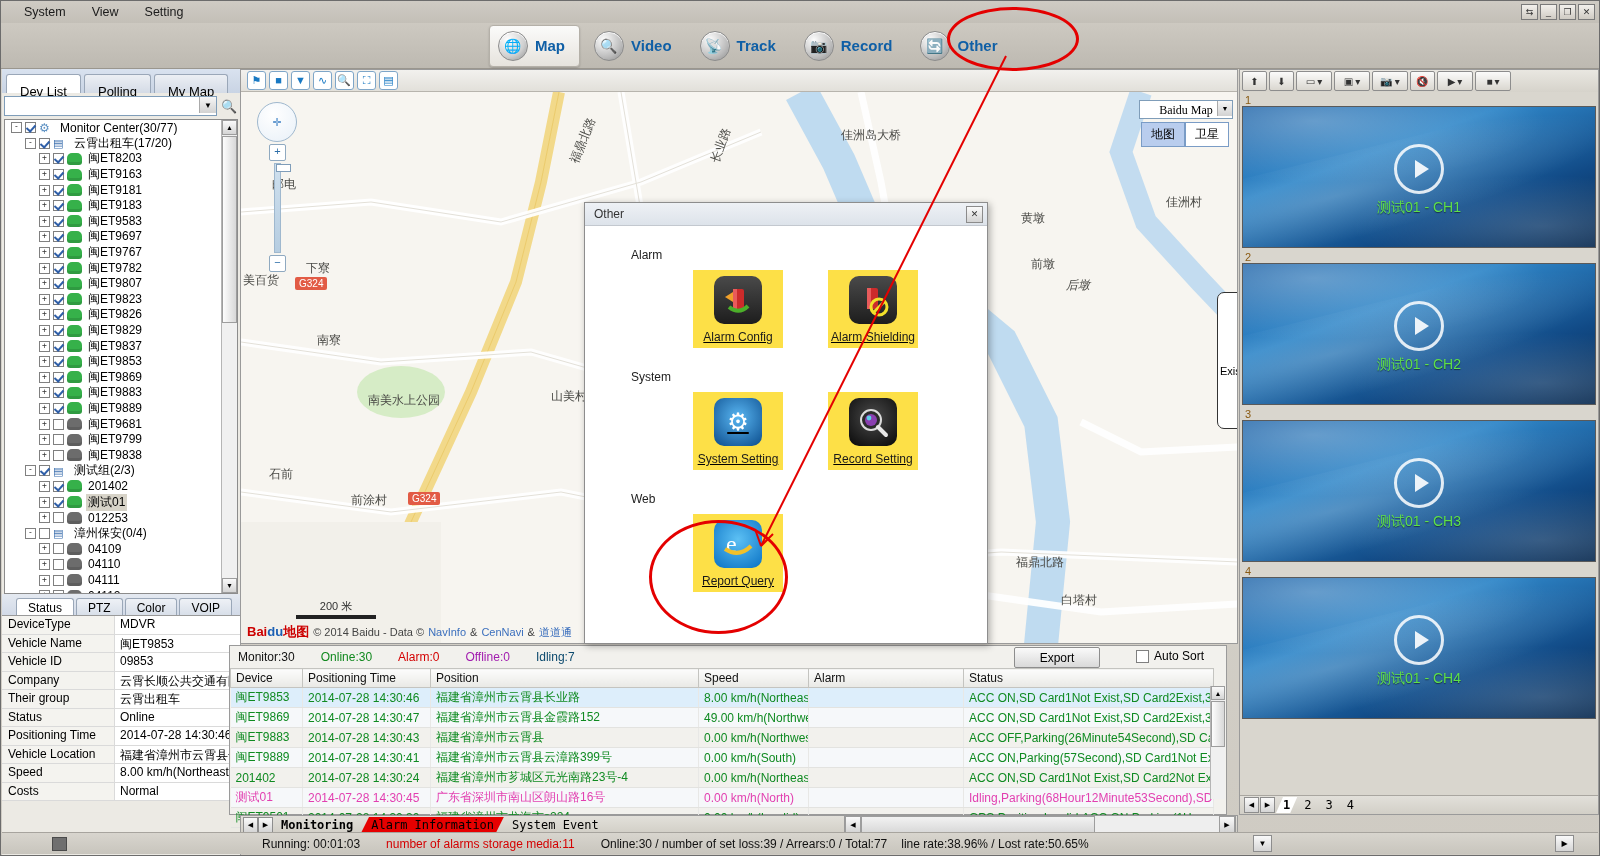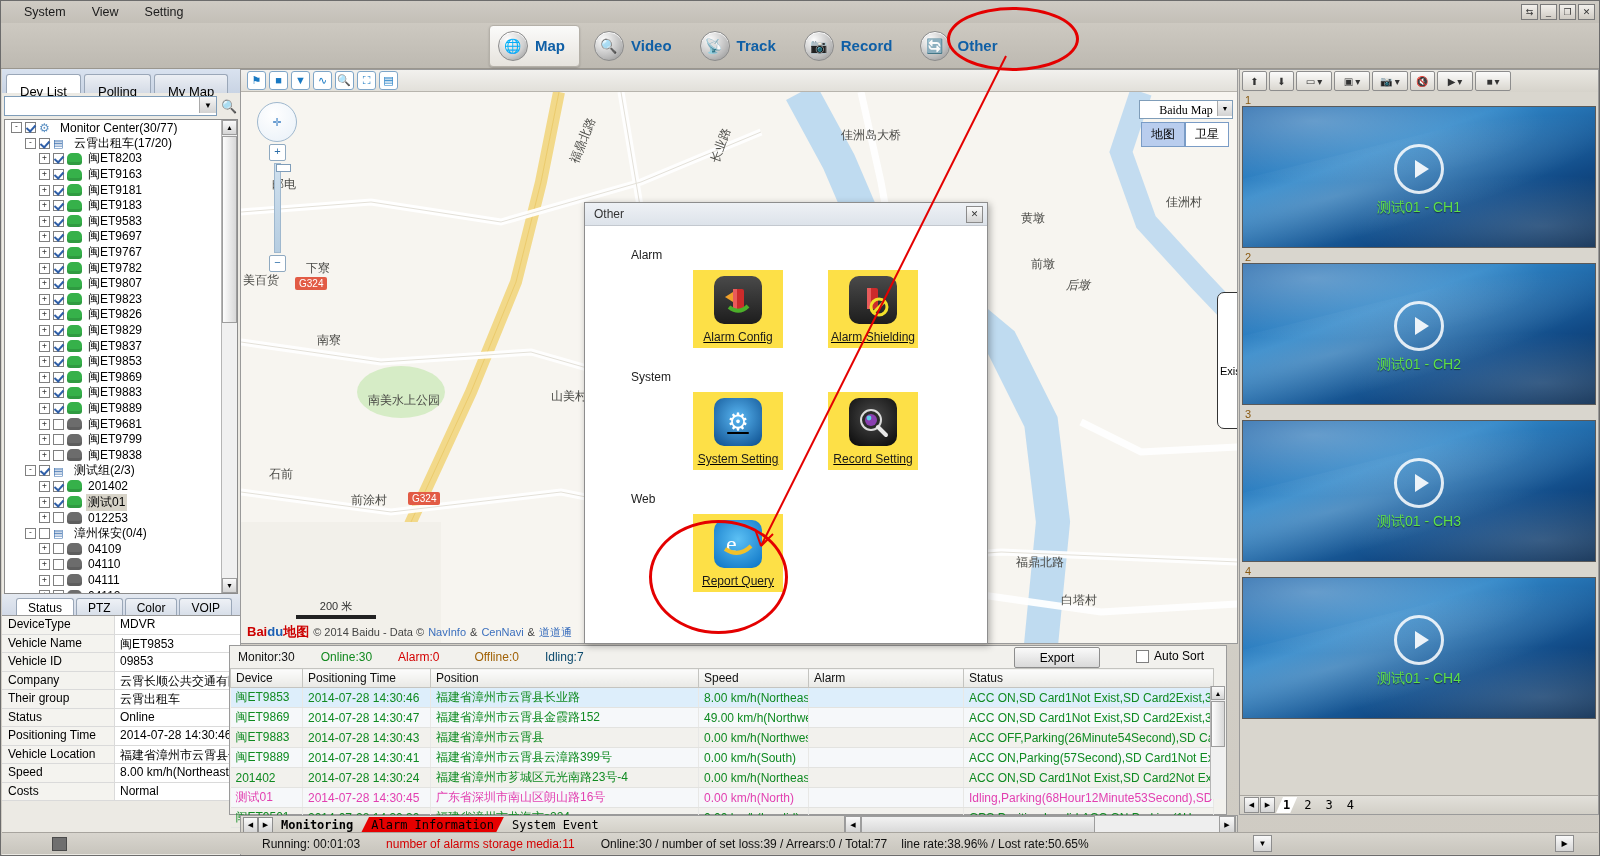--- a/index.html
+++ b/index.html
@@ -162,21 +162,21 @@
   
   .circ{position:absolute;border:3px solid #e40000;border-radius:50%;z-index:30;pointer-events:none;}
   svg.ann{position:absolute;left:0;top:0;width:1600px;height:856px;z-index:29;pointer-events:none;}
 
   
   .tablearea{position:absolute;left:228px;top:644px;width:998px;height:170px;
              background:#f2f1ed;border:1px solid #9a9a9a;box-sizing:border-box;}
   .statsrow{height:22px;display:flex;align-items:center;gap:26px;padding-left:8px;font-size:12px;
             position:relative;}
   .s-mon{color:#111;}.s-on{color:#11891f;}.s-al{color:#d40000;}
-  .s-off{color:#a16207;margin-left:9px;}.s-idl{color:#0c4a6e;}
+  .s-off{color:#a21caf;}.s-idl{color:#0c4a6e;}
   .exportbtn{position:absolute;right:126px;top:1px;width:84px;height:19px;font-size:12px;
              border:1px solid #8d8d8d;border-radius:2px;
              background:linear-gradient(#fafafa,#d9d9d9);
              display:flex;align-items:center;justify-content:center;}
   .autosort{position:absolute;right:22px;top:3px;display:flex;align-items:center;gap:5px;font-size:12px;}
   .autosort .box{width:11px;height:11px;border:1px solid #7f7f7f;background:#fff;}
   table.dt{width:983px;border-collapse:collapse;font-size:12px;table-layout:fixed;}
   table.dt th{background:linear-gradient(#fcfcfc,#e9e9e5);border:1px solid #c4c4c0;
               font-weight:normal;text-align:left;padding:1px 5px;height:16px;color:#111;}
   table.dt td{border-bottom:1px solid #e3e3e0;border-right:1px solid #e8e8e6;

